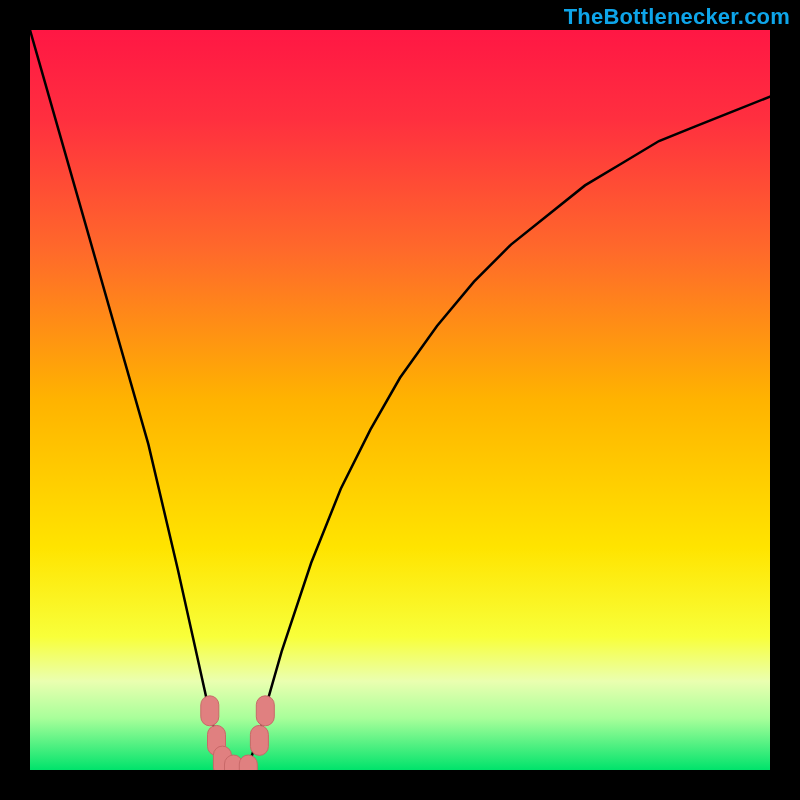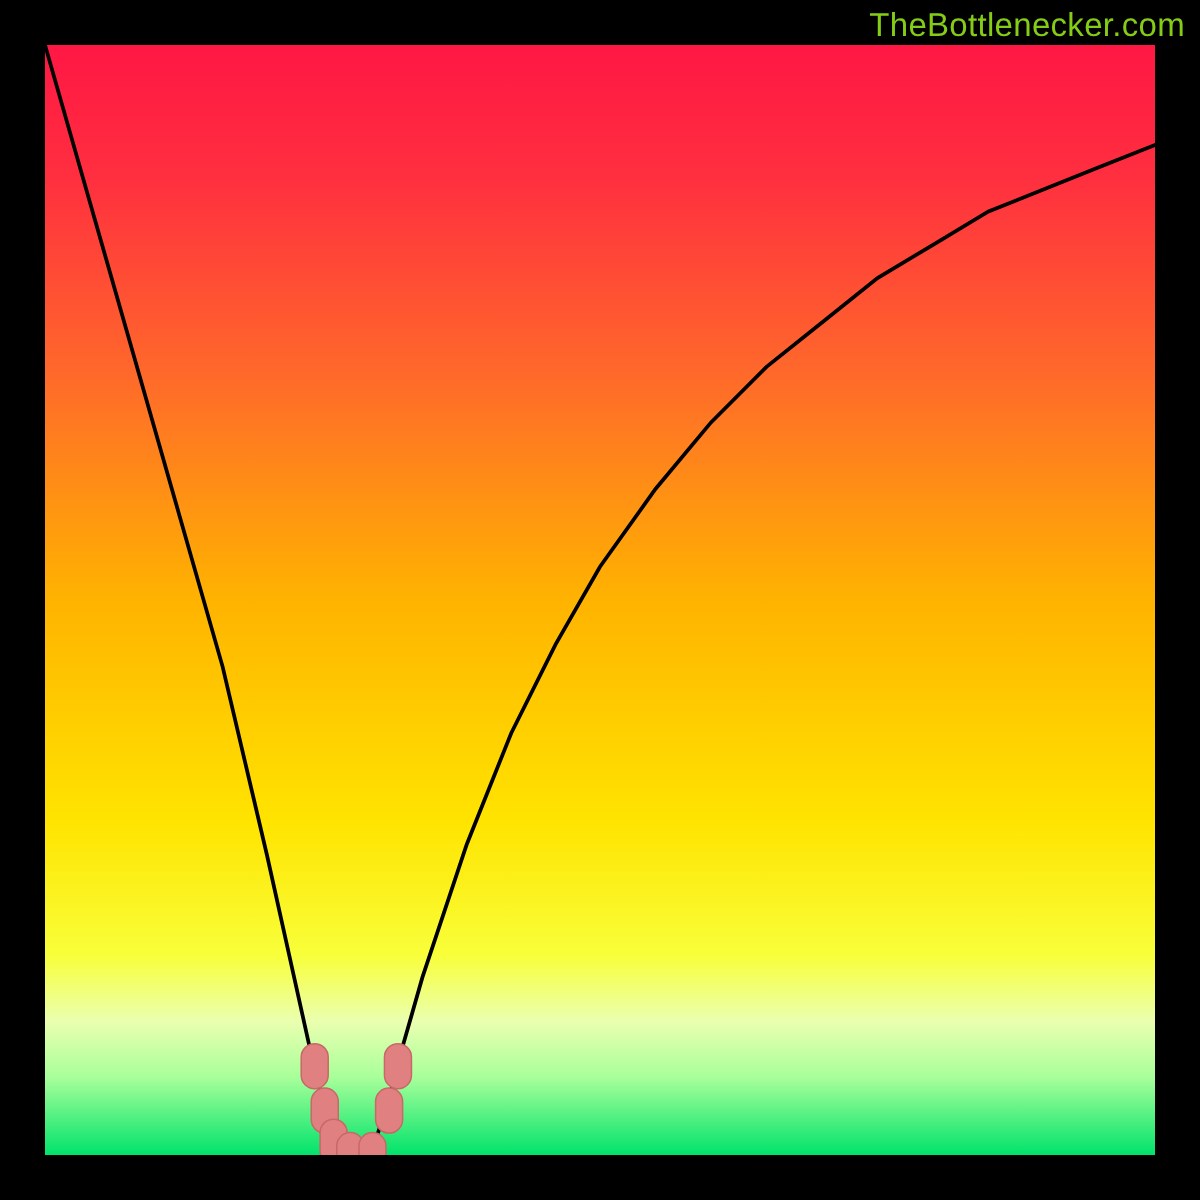--- a/index.html
+++ b/index.html
@@ -14,23 +14,23 @@
   .frame {
     position: relative;
     width: 800px;
     height: 800px;
     background: #000;
   }
   .watermark {
     position: absolute;
     top: 4px;
     right: 10px;
-    color: #84cc16;
+    color: #0ea5e9;
     font-size: 22px;
-    font-weight: 400;
+    font-weight: 700;
     letter-spacing: 0.2px;
   }
   .plot {
     position: absolute;
     left: 30px;
     top: 30px;
     width: 740px;
     height: 740px;
   }
   .plot svg {

